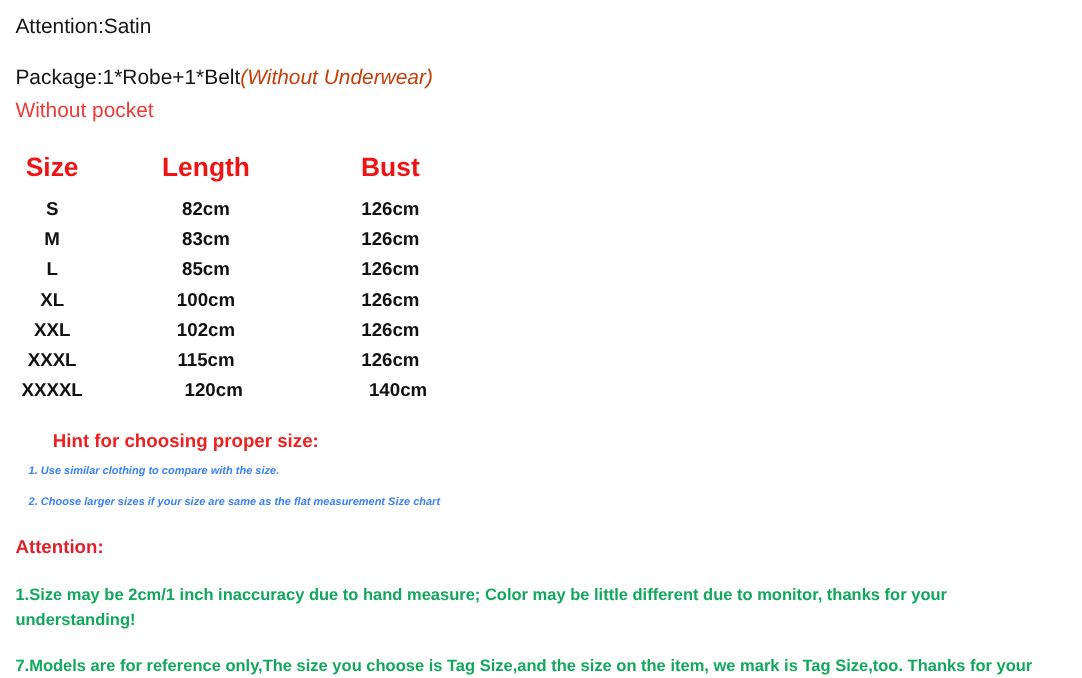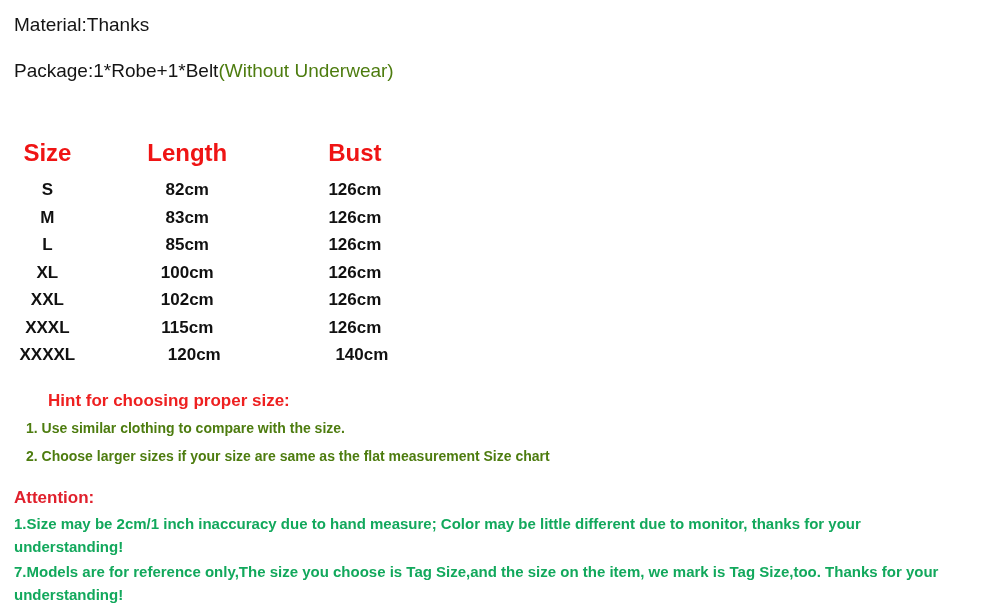--- a/index.html
+++ b/index.html
@@ -35,21 +35,22 @@
     font-size: 19px;
     line-height: 30px;
     font-weight: 400;
     color: #141414;
     white-space: nowrap;
   }
   .intro-line.spaced {
     margin-top: 16px;
   }
   .red-inline {
-    color: #4d7c0f;
+    color: #c2410c;
+    font-style: italic;
   }
   .red-line {
     color: #ef3a3a;
     font-size: 19px;
     line-height: 29px;
     font-weight: 400;
     white-space: nowrap;
   }
 
   
@@ -98,26 +99,27 @@
   }
   .hint-title {
     font-size: 17px;
     font-weight: bold;
     line-height: 24px;
     color: #ee2020;
     padding-left: 22px;
     white-space: nowrap;
   }
   .hint-item {
-    font-size: 14px;
+    font-size: 10px;
     font-weight: bold;
     line-height: 25px;
-    color: #4d7c0f;
+    color: #3b82f6;
     margin-top: 3px;
     white-space: nowrap;
+    font-style: italic;
   }
 
   
   .attention {
     position: absolute;
     left: 14px;
     top: 486px;
     width: 956px;
   }
   .attention-title {
@@ -125,33 +127,34 @@
     font-weight: bold;
     line-height: 24px;
     color: #e0202c;
     white-space: nowrap;
   }
   .attention-item {
     font-size: 15px;
     font-weight: bold;
     line-height: 22.5px;
     color: #12a85c;
-    margin-top: 3px;
+    margin-top: 20px;
   }
 </style>
 </head>
 <body>
 
 <div class="page">
 
   <div class="intro">
-    <div class="intro-line">Material:Thanks</div>
+    <div class="intro-line">Attention:Satin</div>
     <div class="intro-line spaced">
       <span>Package:1*Robe+1*Belt</span><span class="red-inline">(Without Underwear)</span>
     </div>
+    <div class="red-line">Without pocket</div>
   </div>
 
   <table class="size-table">
     <thead>
       <tr>
         <th class="col-size">Size</th>
         <th class="col-length">Length</th>
         <th class="col-bust">Bust</th>
       </tr>
     </thead>

